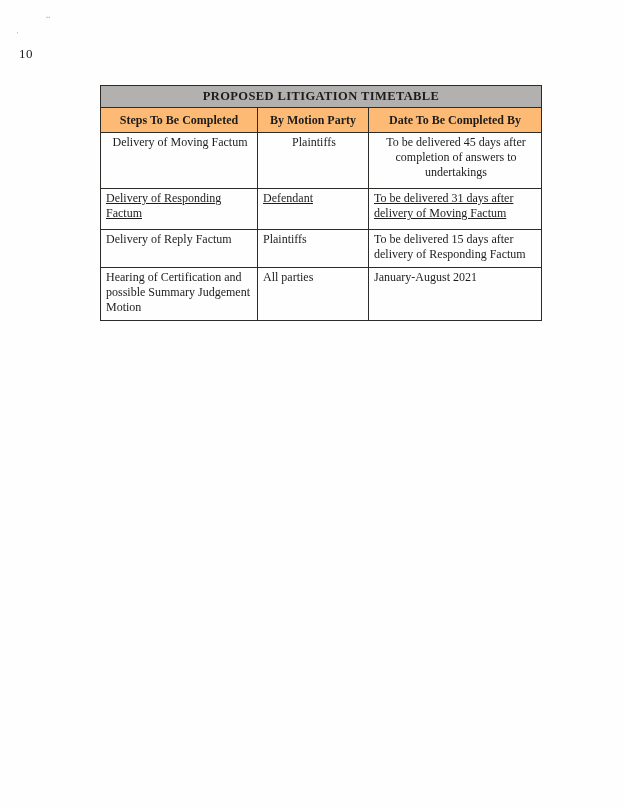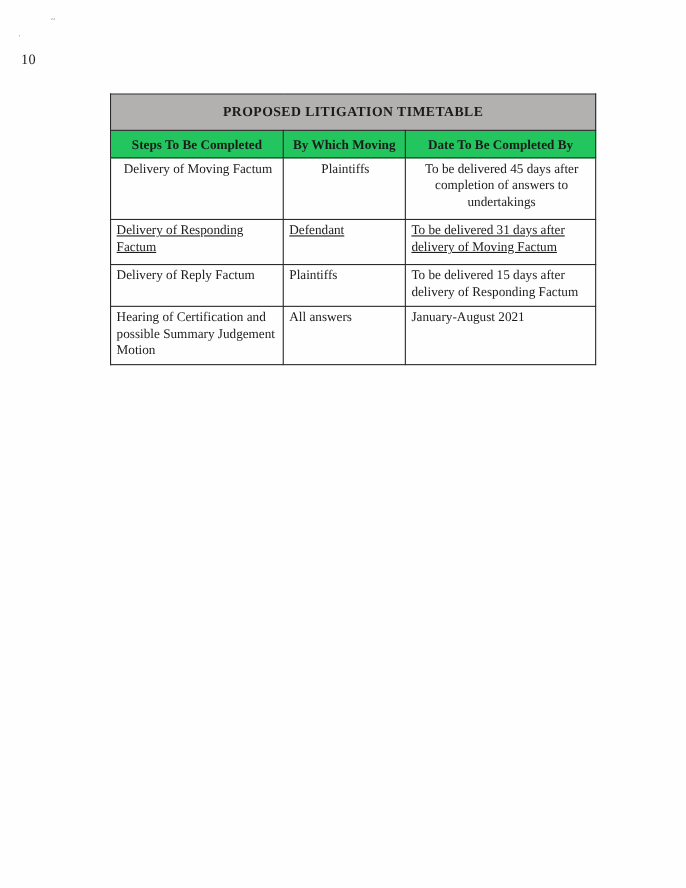--- a/index.html
+++ b/index.html
@@ -54,26 +54,26 @@
     text-align: left;
     padding: 2px 3px 2px 5px;
   }
   table.timetable tr.title-row th {
     background: #b2b1af;
     text-align: center;
     vertical-align: middle;
     font-weight: bold;
     font-size: 12.5px;
     letter-spacing: 0.4px;
-    height: 33px;
+    height: 22px;
     padding: 2px 4px;
     border-bottom: 1.6px solid #2b2b28;
   }
   table.timetable tr.header-row th {
-    background: #22c55e;
+    background: #fdba74;
     text-align: center;
     vertical-align: middle;
     font-weight: bold;
     height: 25px;
     padding: 3px 4px;
   }
   table.timetable tr.row-1 td { height: 56px; text-align: center; }
   table.timetable tr.row-2 td { height: 41px; text-decoration: underline; }
   table.timetable tr.row-3 td { height: 38px; }
   table.timetable tr.row-4 td { height: 53px; }
@@ -93,39 +93,39 @@
       <col class="c1">
         <col class="c2">
         <col class="c3">
     </colgroup>
     <tbody>
       <tr class="title-row">
         <th colspan="3">PROPOSED LITIGATION TIMETABLE</th>
       </tr>
       <tr class="header-row">
         <th>Steps To Be Completed</th>
-        <th>By Which Moving</th>
+        <th>By Motion Party</th>
         <th>Date To Be Completed By</th>
       </tr>
       <tr class="row-1">
         <td>Delivery of Moving Factum</td>
         <td>Plaintiffs</td>
         <td>To be delivered 45 days after completion of answers to undertakings</td>
       </tr>
       <tr class="row-2">
         <td>Delivery of Responding Factum</td>
         <td>Defendant</td>
         <td>To be delivered 31 days after delivery of Moving Factum</td>
       </tr>
       <tr class="row-3">
         <td>Delivery of Reply Factum</td>
         <td>Plaintiffs</td>
         <td>To be delivered 15 days after delivery of Responding Factum</td>
       </tr>
       <tr class="row-4">
         <td>Hearing of Certification and possible Summary Judgement Motion</td>
-        <td>All answers</td>
+        <td>All parties</td>
         <td>January-August 2021</td>
       </tr>
     </tbody>
   </table>
 
 </div>
 
 </body></html>

